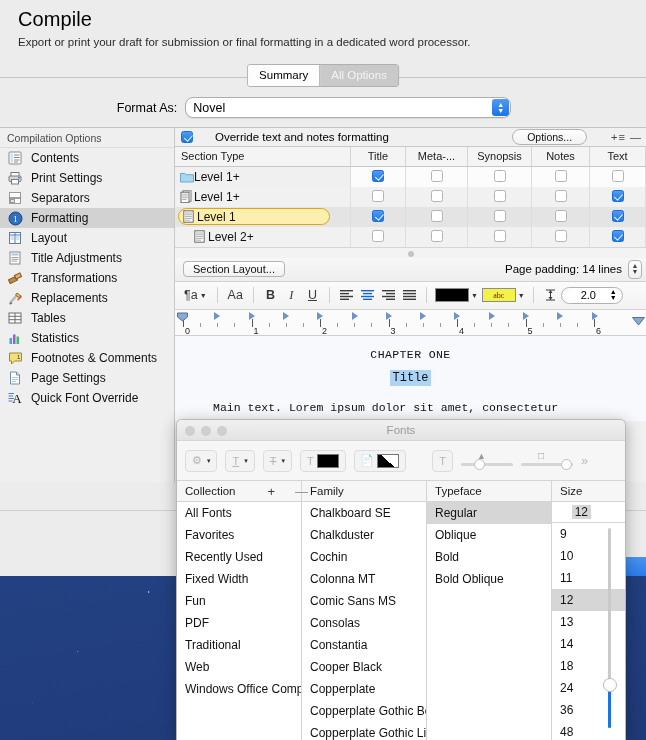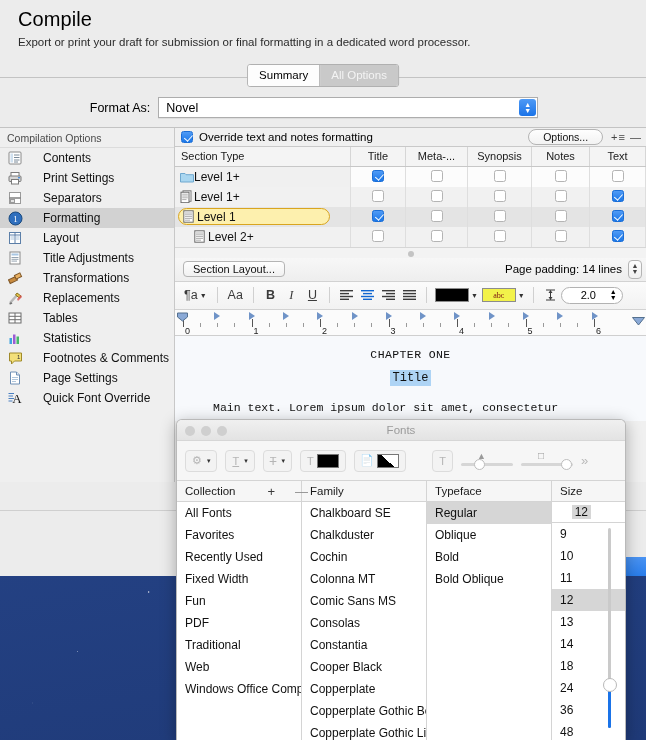--- a/index.html
+++ b/index.html
@@ -68,22 +68,22 @@
   .tab:last-child { border-right: none; }
   .tab.inactive { background: #c9c9c9; color: #f4f4f4; }
 
   
   .formatas-row {
     display: flex; align-items: center; justify-content: center;
     margin-top: 6px; padding-right: 18px;
   }
   .formatas-label { font-size: 12.5px; color: #000; margin-right: 8px; }
   .popup {
-    width: 380px; height: 21px; background: #fff;
-    border: 1px solid #adadad; border-radius: 0;
+    width: 326px; height: 21px; background: #fff;
+    border: 1px solid #adadad; border-radius: 8px;
     display: flex; align-items: center; position: relative;
     box-shadow: 0 1px 0 rgba(0,0,0,.06);
   }
   .popup .val { font-size: 12.5px; color: #000; padding-left: 7px; }
   .popup .stepper-blue {
     position: absolute; right: 1px; top: 1px; width: 17px; height: 17px;
     background: linear-gradient(#4f9af5, #1a73e8); border-radius: 3px;
     display: flex; flex-direction: column; align-items: center; justify-content: center;
     color: #fff; font-size: 7px; line-height: 6px;
   }
@@ -94,33 +94,33 @@
   .content { display: flex; height: 354px; }
   .sidebar {
     width: 175px; background: #efefef; border-right: 1px solid #c8c8c8;
     padding-top: 1px;
   }
   .sidebar-head {
     font-size: 10.5px; color: #4a4a4a; padding: 3px 0 3px 7px;
     border-bottom: 1px solid #dcdcdc;
   }
   .side-item {
-    display: flex; align-items: center; gap: 20px;
+    display: flex; align-items: center; gap: 8px;
     height: 20px; padding-left: 8px; font-size: 12px; color: #111;
   }
   .side-item.selected { background: #d2d2d2; }
   .side-ico { width: 15px; height: 15px; flex: 0 0 15px; position: relative; }
   .side-ico svg { display:block; }
 
   
   .pane { flex: 1; background: #f0f0f0; position: relative; }
 
   .override-bar {
     display: flex; align-items: center; height: 19px;
-    background: #f0f0f0; border-bottom: 1px solid #c9c9c9; padding: 0 4px 0 6px;
+    background: #f0f0f0; border-bottom: 1px solid #c9c9c9; padding: 0 4px 0 6px; gap: 16px;
   }
   .cbx {
     width: 12px; height: 12px; border-radius: 2.5px;
     border: 1px solid #b4b4b4; background: #fff; display:inline-block;
     position: relative; flex: 0 0 12px;
   }
   .cbx.on { background: linear-gradient(#4f9af5,#1b77e8); border-color:#1b6ed6; }
   .cbx.on::after {
     content:""; position:absolute; left:3.5px; top:1px; width:3.5px; height:7px;
     border: solid #fff; border-width: 0 1.6px 1.6px 0; transform: rotate(42deg);

